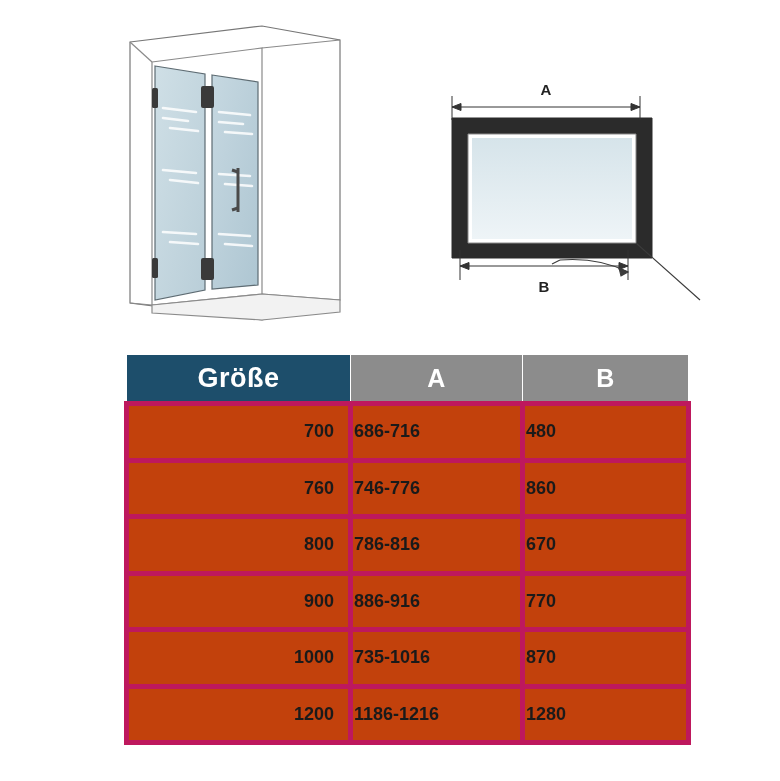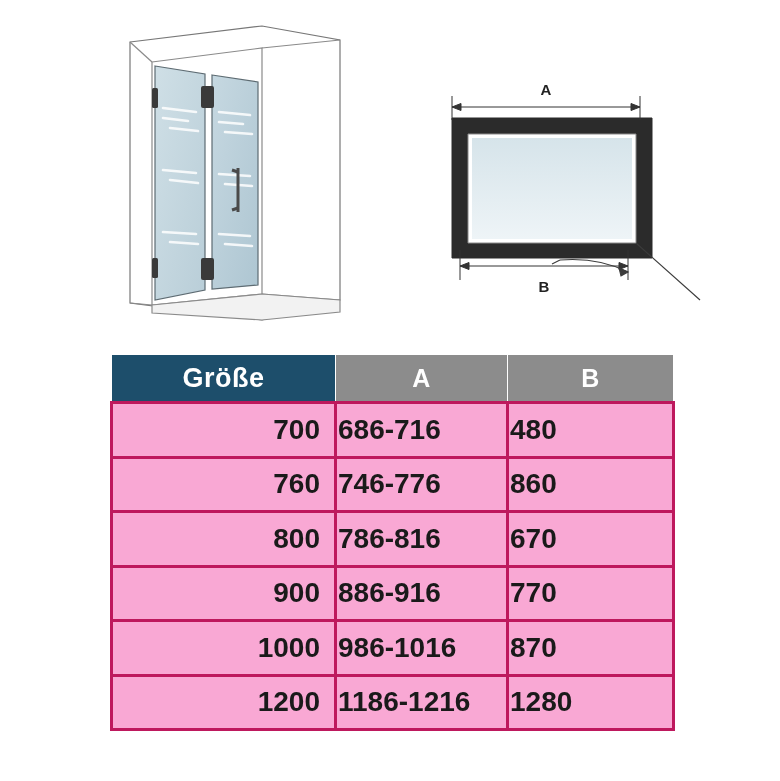--- a/index.html
+++ b/index.html
@@ -29,21 +29,21 @@
     width: 780px;
     height: 345px;
   }
   #illustration svg {
     display: block;
   }
 
   
   #size-table {
     position: absolute;
-    left: 110px;
+    left: 124px;
     top: 354px;
     width: 562px;
     border-collapse: collapse;
     table-layout: fixed;
     padding-left: 24px;
   }
   #size-table col.c0 { width: 224px; }
   #size-table col.c1 { width: 172px; }
   #size-table col.c2 { width: 166px; }
 
@@ -62,24 +62,24 @@
   #size-table thead th.head-size {
     background: #1d4e6b;
     font-size: 27px;
   }
   #size-table thead th.head-a,
   #size-table thead th.head-b {
     background: #8c8c8c;
   }
   #size-table tbody td {
     height: 49.5px;
-    background: #f9a8d4;
-    border: 3px solid #be185d;
+    background: #c2410c;
+    border: 5px solid #be185d;
     color: #1a1a1a;
-    font-size: 28px;
+    font-size: 18px;
     font-weight: bold;
   }
   #size-table tbody td.col-size { padding-right: 14px; text-align: right; }
   #size-table tbody td.col-a,
   #size-table tbody td.col-b { text-align: left; }
 
   .lbl {
     font-family: "Liberation Sans", sans-serif;
     font-size: 15px;
     font-weight: bold;
@@ -222,21 +222,21 @@
         <td class="col-a">786-816</td>
         <td class="col-b">670</td>
       </tr>
       <tr>
         <td class="col-size">900</td>
         <td class="col-a">886-916</td>
         <td class="col-b">770</td>
       </tr>
       <tr>
         <td class="col-size">1000</td>
-        <td class="col-a">986-1016</td>
+        <td class="col-a">735-1016</td>
         <td class="col-b">870</td>
       </tr>
       <tr>
         <td class="col-size">1200</td>
         <td class="col-a">1186-1216</td>
         <td class="col-b">1280</td>
       </tr>
     </tbody>
   </table>
 

